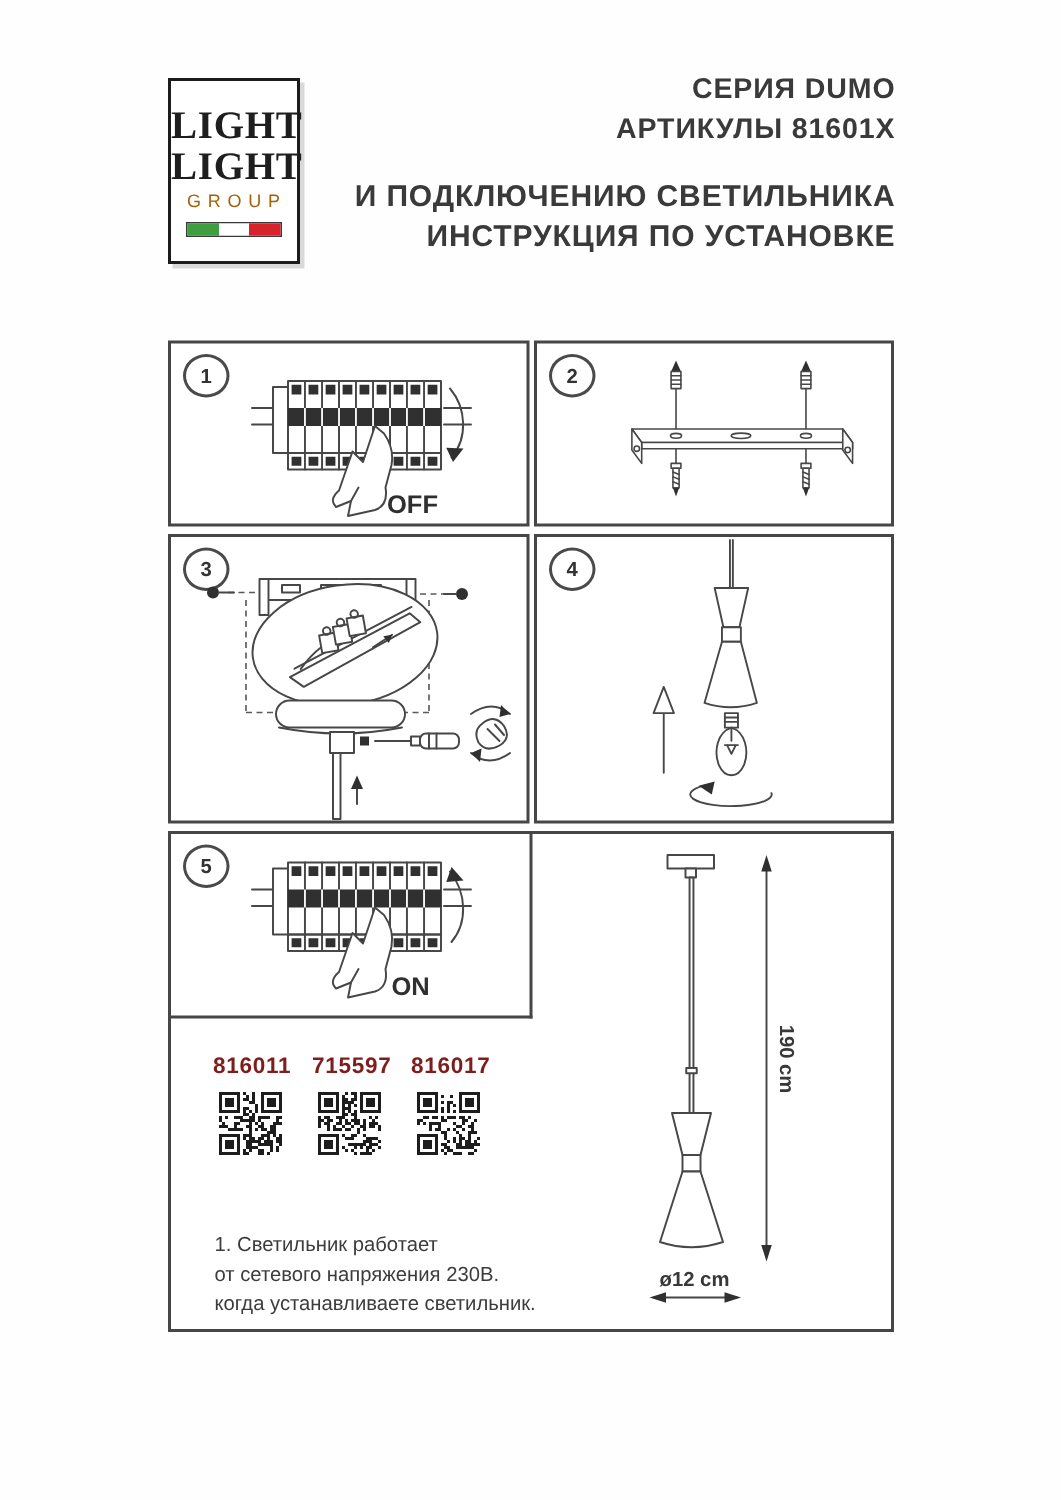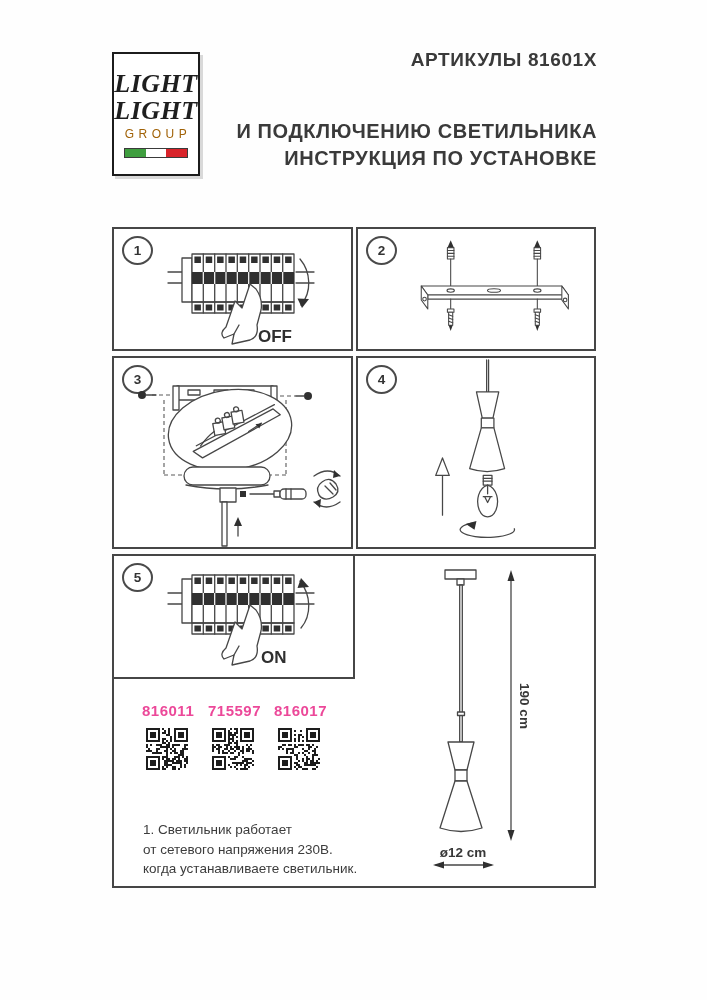--- a/index.html
+++ b/index.html
@@ -4,21 +4,21 @@
 <style>
   html,body{margin:0;padding:0;background:#ffffff;}
   #page{position:relative;width:707px;height:1000px;background:#fefefe;overflow:hidden;
         font-family:"Liberation Sans",sans-serif;color:#3a3a3a;}
 
   
   #logo-box{position:absolute;left:112px;top:52px;width:88px;height:124px;box-sizing:border-box;
             border:2px solid #1c1c1c;background:#fff;text-align:center;padding-top:16px;
             box-shadow:3px 3px 0 #d9d9d9;}
   .logo-word{font-family:"Liberation Serif",serif;font-weight:bold;font-size:26px;line-height:27px;
-             color:#1e1e1e;letter-spacing:.5px;font-style:italic;}
+             color:#1e1e1e;letter-spacing:.5px;}
   .logo-group{font-size:12px;line-height:14px;color:#a16207;letter-spacing:4.5px;text-indent:4px;margin-top:3px;}
   #flag{width:62px;height:8px;margin:7px auto 0;border:1px solid #3a3a3a;display:flex;}
   #flag div{flex:1;height:100%;}
 
   .hdr-block{position:absolute;right:110px;text-align:right;font-weight:bold;color:#3a3a3a;}
   #series-block{top:46px;font-size:19px;line-height:27px;letter-spacing:.6px;}
   #title-block{top:118px;font-size:20px;line-height:27px;letter-spacing:.6px;}
 
   
   .box{position:absolute;box-sizing:border-box;border:2px solid #464646;background:#fff;overflow:hidden;}
@@ -44,21 +44,21 @@
 
   svg .st{stroke:#474747;stroke-width:1.3;fill:none;stroke-linecap:round;stroke-linejoin:round;}
   svg .stw{stroke:#474747;stroke-width:1.3;fill:#fff;stroke-linejoin:round;}
   svg .fl{fill:#303030;stroke:none;}
   svg .dash{stroke:#5a5a5a;stroke-width:1.1;fill:none;stroke-dasharray:4,3;}
   .ill-label{font-family:"Liberation Sans",sans-serif;font-weight:bold;font-size:17px;fill:#2f2f2f;}
   .dim{font-family:"Liberation Sans",sans-serif;font-weight:bold;font-size:13.5px;fill:#383838;}
 
   
   .qr-block{position:absolute;top:146px;width:50px;text-align:center;}
-  .art-code{font-weight:bold;font-size:15px;color:#ec4899;letter-spacing:.5px;}
+  .art-code{font-weight:bold;font-size:15px;color:#7f1d1d;letter-spacing:.5px;}
   .qr{width:48px;height:48px;margin:6px auto 0;}
   #notes{position:absolute;left:29px;top:252px;font-size:13.5px;line-height:19.5px;color:#3c3c3c;margin-top:12px;}
   #notes span{display:block;}
 </style>
 </head>
 <body>
 
 <div id="page">
 
   <svg width="0" height="0" style="position:absolute">
@@ -107,20 +107,21 @@
     <div class="logo-word">LIGHT</div>
     <div class="logo-group">GROUP</div>
     <div id="flag">
       <div style="background: rgb(63, 158, 63);"></div>
       <div style="background: rgb(255, 255, 255);"></div>
       <div style="background: rgb(216, 35, 42);"></div>
     </div>
   </div>
 
   <div class="hdr-block" id="series-block">
+    <div>СЕРИЯ DUMO</div>
     <div>АРТИКУЛЫ 81601X</div>
   </div>
 
   <div class="hdr-block" id="title-block">
     <div>И ПОДКЛЮЧЕНИЮ СВЕТИЛЬНИКА</div>
     <div>ИНСТРУКЦИЯ ПО УСТАНОВКЕ</div>
   </div>
 
   <div class="box" id="box1">
     <div class="badge">1</div>

